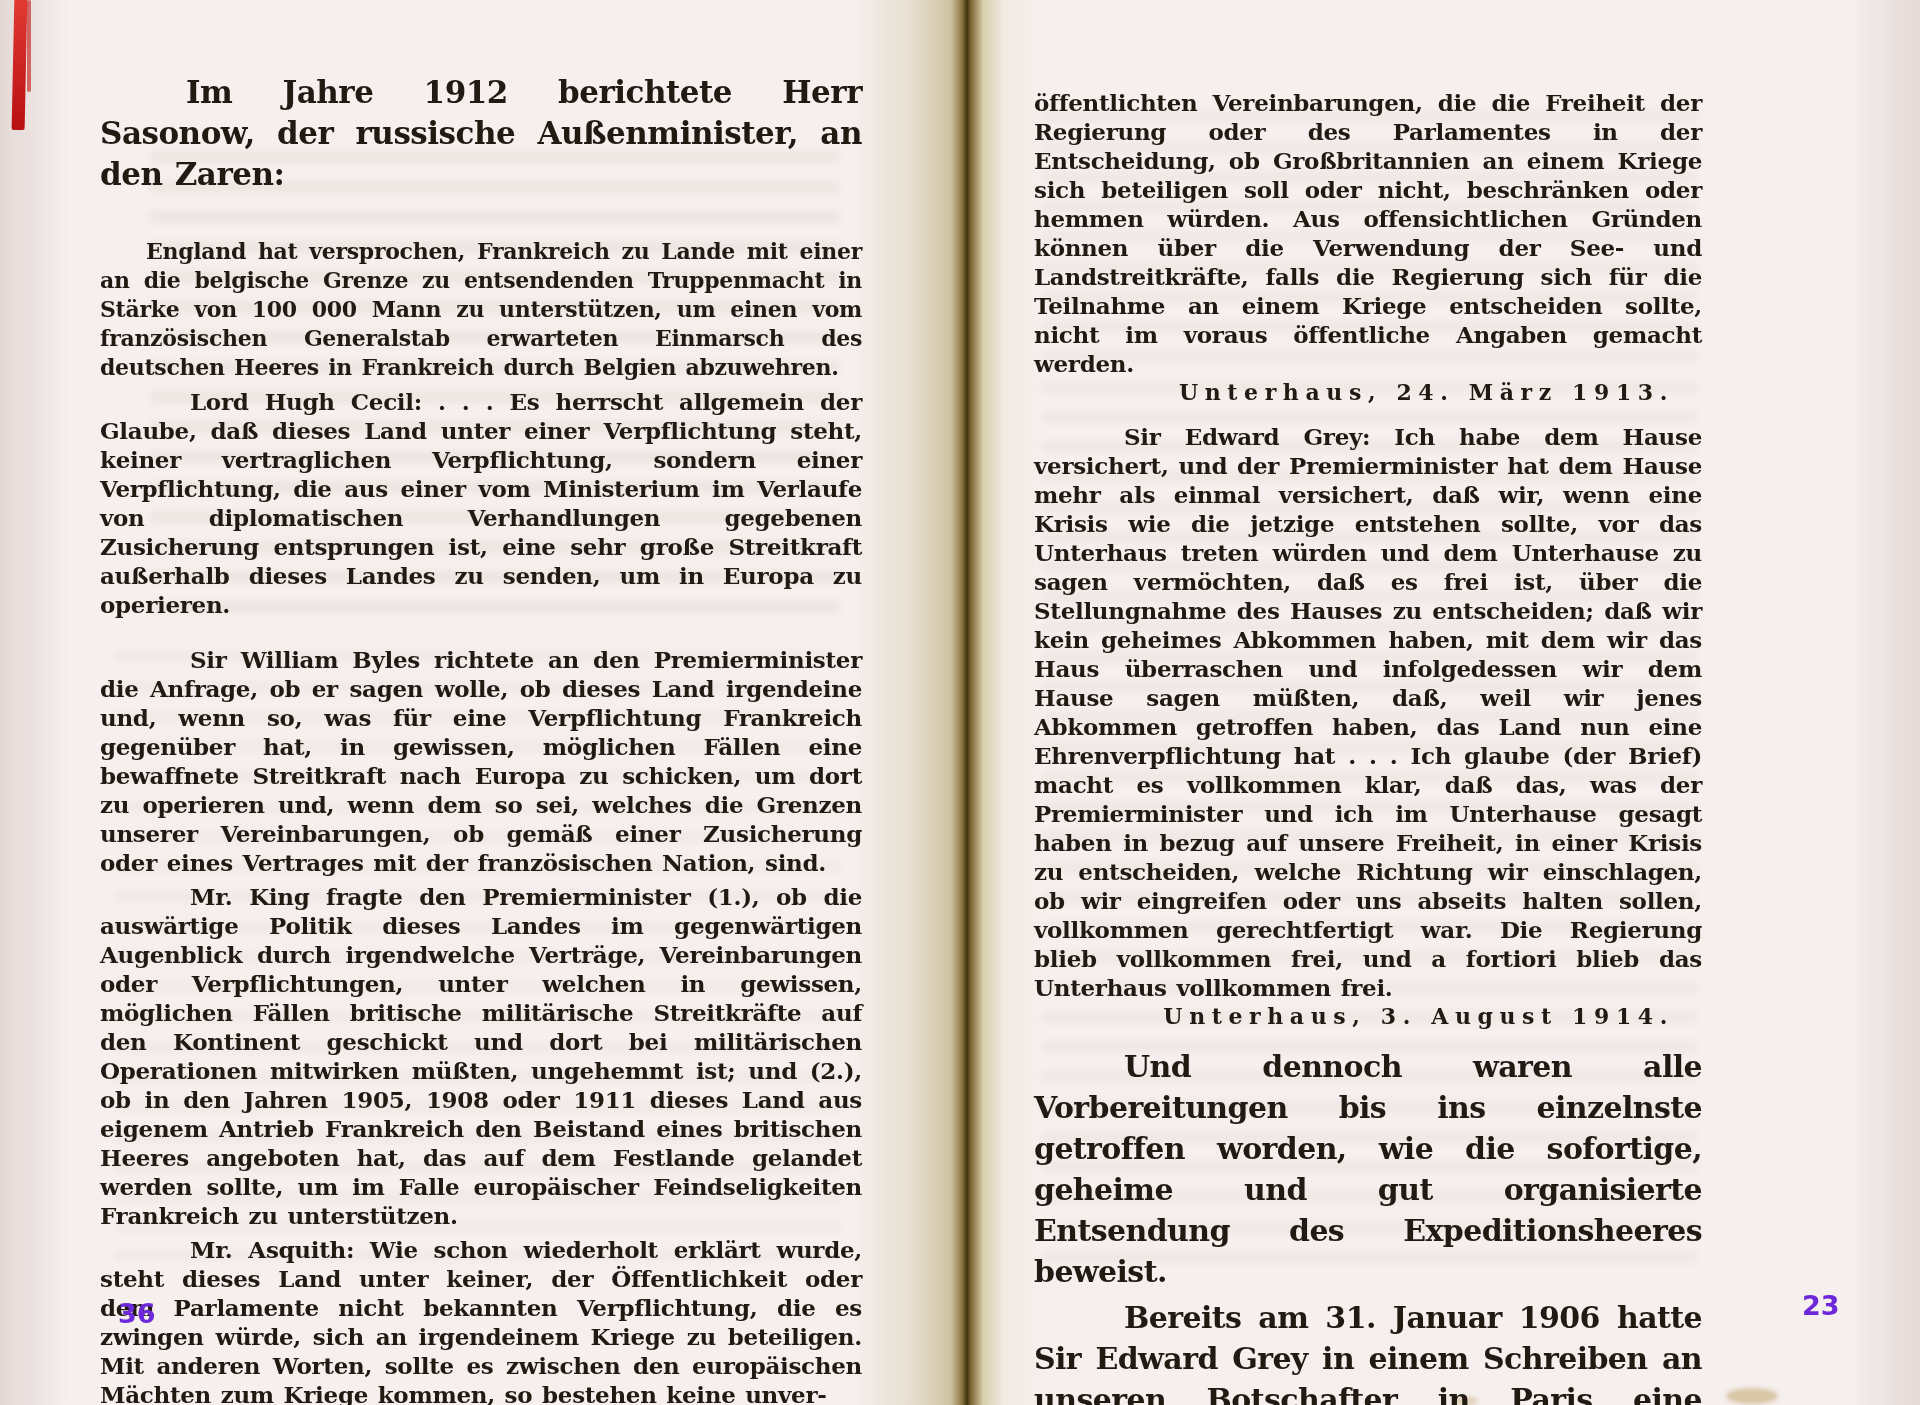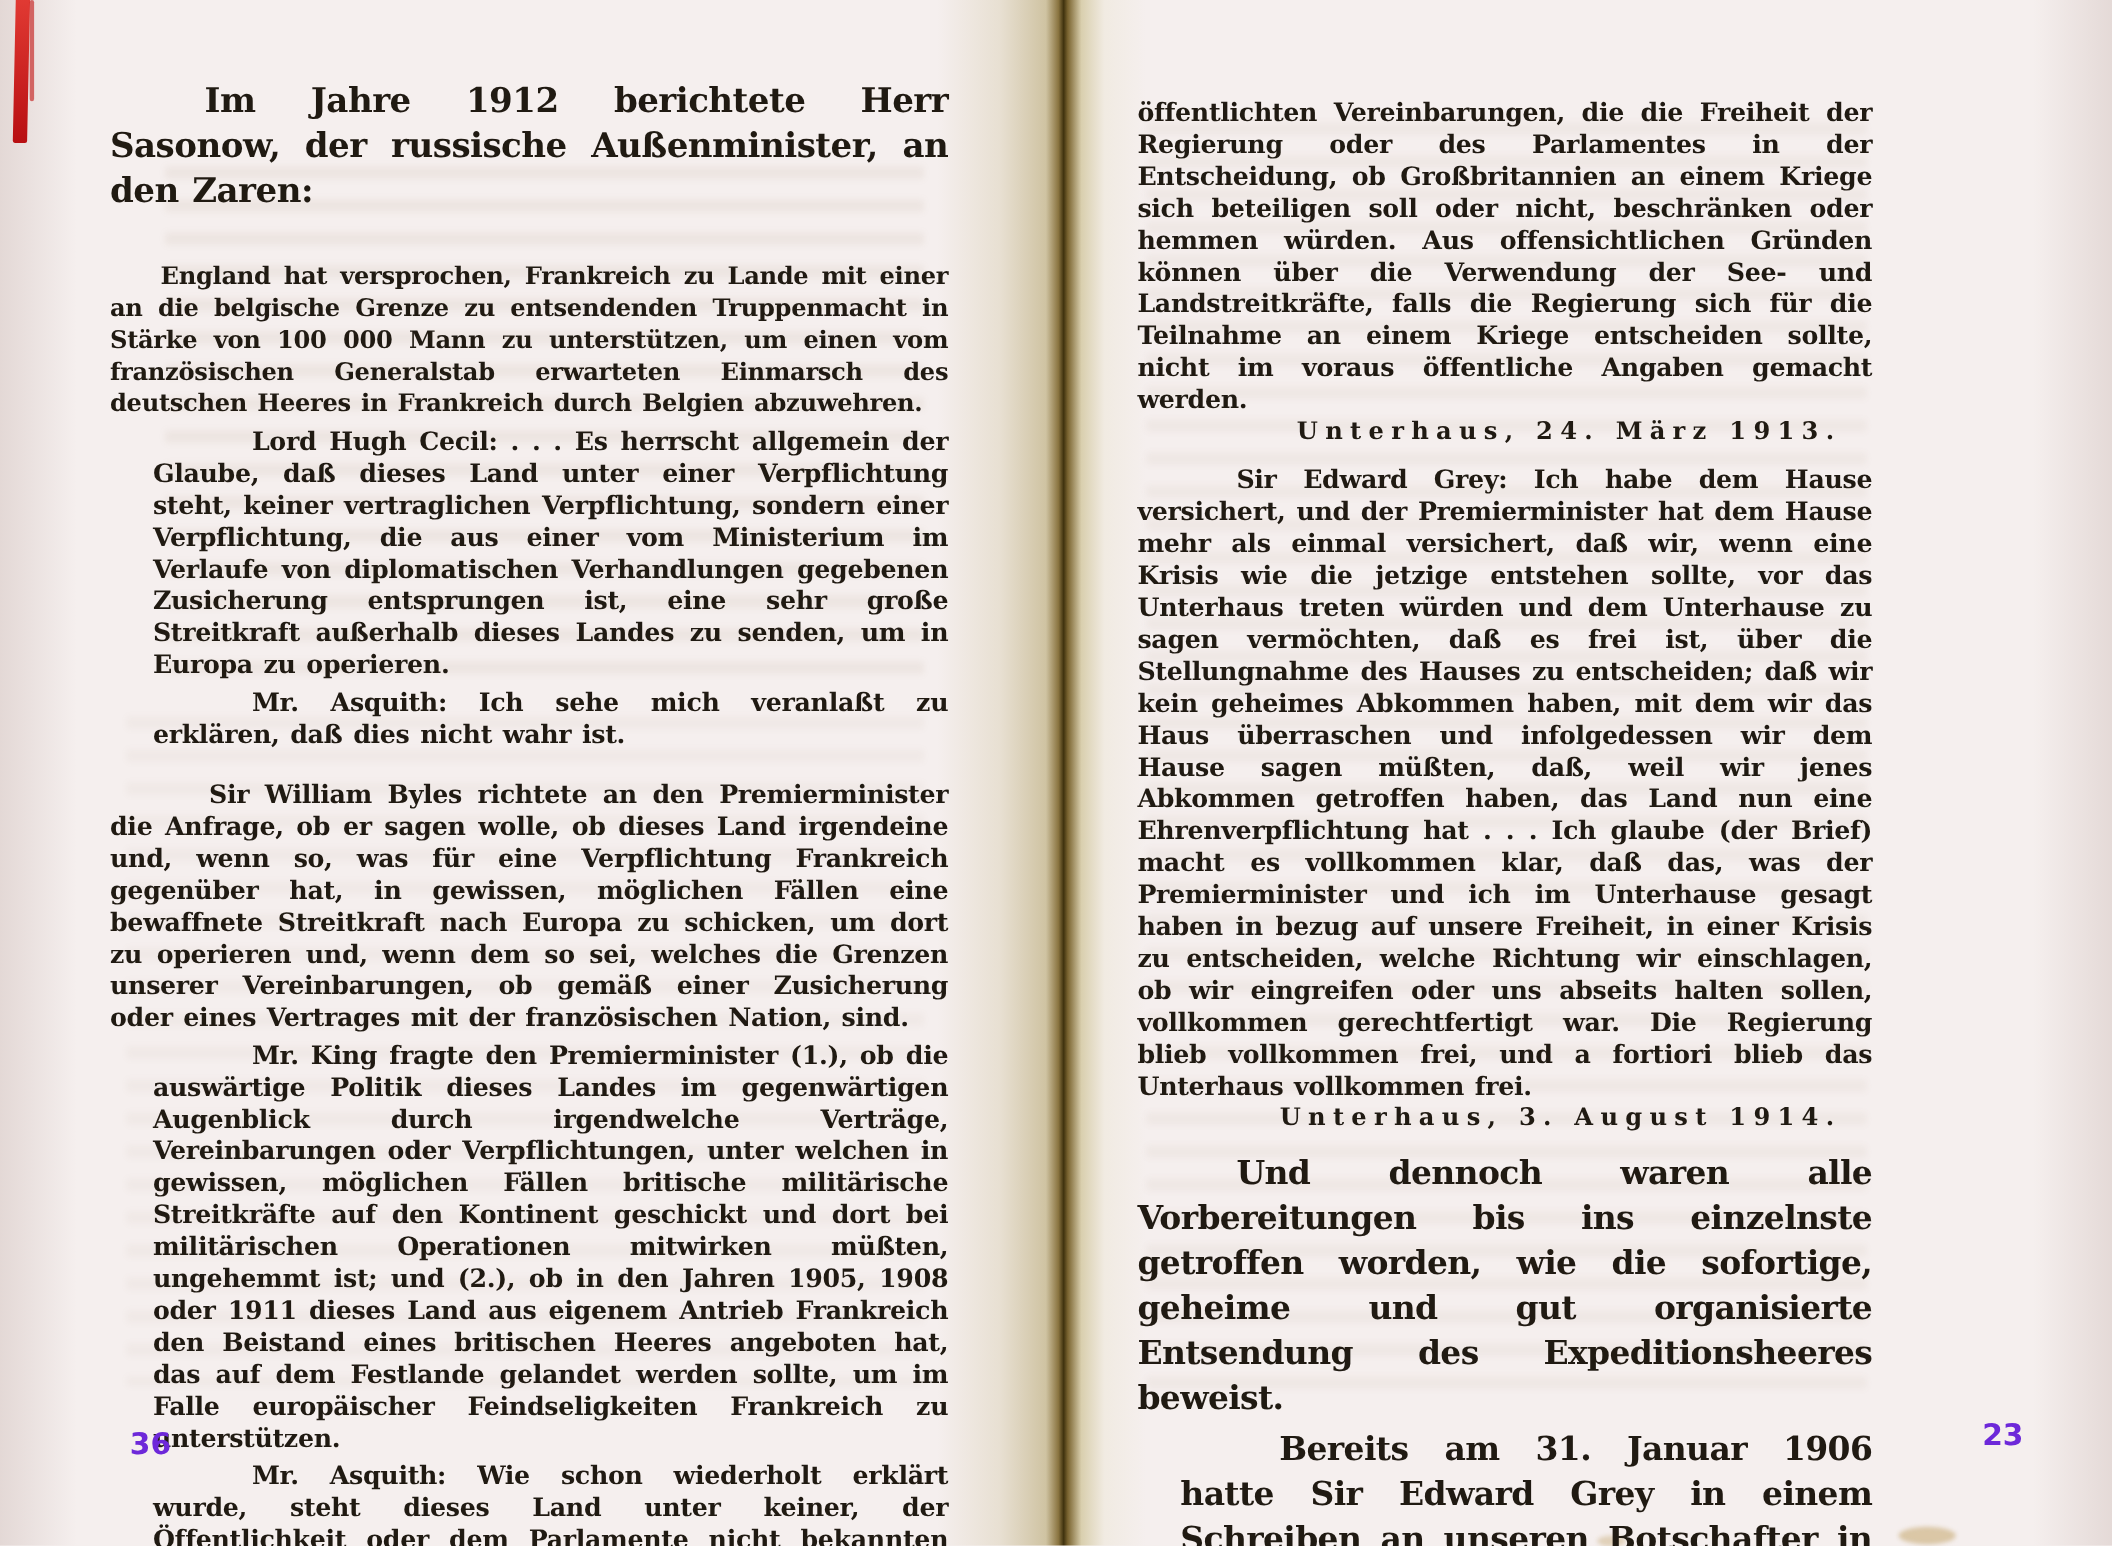--- a/index.html
+++ b/index.html
@@ -19,21 +19,21 @@
      text-indent:90px;word-spacing:2px;letter-spacing:-0.3px;margin:0;}
   .q{font-size:22px;line-height:29px;font-weight:700;text-align:justify;
      text-indent:46px;word-spacing:2px;letter-spacing:-0.3px;margin:0;}
   .noindent{text-indent:0;}
   .dl{font-size:22px;line-height:29px;font-weight:700;text-align:right;
       letter-spacing:0.30em;margin:0;}
   .lg{font-size:30px;line-height:41px;font-weight:700;text-align:justify;
       text-indent:90px;word-spacing:2px;letter-spacing:-0.6px;margin:0;}
 
   .mt-quote{margin-top:42px;}
-  .mt-sm{margin-top:5px;margin-left:39px;}
+  .mt-sm{margin-top:5px;}
   .mt-md{margin-top:26px;}
   .mt-lg{margin-top:15px;}
 
   .pnum{position:absolute;font-family:"DejaVu Sans","Liberation Sans",sans-serif;
         font-size:27px;font-weight:700;color:#6d28d9;}
   #pnum-left{left:118px;top:1298px;}
   #pnum-right{left:1802px;top:1290px;}
 
   
   #gutter{position:absolute;left:852px;top:0;width:190px;height:1405px;
@@ -90,21 +90,20 @@
 
   <div id="red-mark"></div>
   <div id="red-mark2"></div>
   <div class="smudge" id="smudge1"></div>
   <div class="smudge" id="smudge2"></div>
 
   <div class="page" id="page-left">
     <p class="head">Im Jahre 1912 berichtete Herr Sasonow, der russische Außenminister, an den Zaren:</p>
     <p class="q mt-quote">England hat versprochen, Frankreich zu Lande mit einer an die belgische Grenze zu entsendenden Truppenmacht in Stärke von 100 000 Mann zu unterstützen, um einen vom französischen Generalstab erwarteten Einmarsch des deutschen Heeres in Frankreich durch Belgien abzuwehren.</p>
     <p class="b mt-sm">Lord Hugh Cecil: . . . Es herrscht allgemein der Glaube, daß dieses Land unter einer Verpflichtung steht, keiner vertraglichen Verpflichtung, sondern einer Verpflichtung, die aus einer vom Ministerium im Verlaufe von diplomatischen Verhandlungen gegebenen Zusicherung entsprungen ist, eine sehr große Streitkraft außerhalb dieses Landes zu senden, um in Europa zu operieren.</p>
-    <p class="b mt-sm">Mr. Asquith: Ich sehe mich veranlaßt zu erklären, daß dies nicht wahr ist.</p>
     <p class="b mt-md">Sir William Byles richtete an den Premierminister die Anfrage, ob er sagen wolle, ob dieses Land irgendeine und, wenn so, was für eine Verpflichtung Frankreich gegenüber hat, in gewissen, möglichen Fällen eine bewaffnete Streitkraft nach Europa zu schicken, um dort zu operieren und, wenn dem so sei, welches die Grenzen unserer Vereinbarungen, ob gemäß einer Zusicherung oder eines Vertrages mit der französischen Nation, sind.</p>
     <p class="b mt-sm">Mr. King fragte den Premierminister (1.), ob die auswärtige Politik dieses Landes im gegenwärtigen Augenblick durch irgendwelche Verträge, Vereinbarungen oder Verpflichtungen, unter welchen in gewissen, möglichen Fällen britische militärische Streitkräfte auf den Kontinent geschickt und dort bei militärischen Operationen mitwirken müßten, ungehemmt ist; und (2.), ob in den Jahren 1905, 1908 oder 1911 dieses Land aus eigenem Antrieb Frankreich den Beistand eines britischen Heeres angeboten hat, das auf dem Festlande gelandet werden sollte, um im Falle europäischer Feindseligkeiten Frankreich zu unterstützen.</p>
     <p class="b mt-sm">Mr. Asquith: Wie schon wiederholt erklärt wurde, steht dieses Land unter keiner, der Öffentlichkeit oder dem Parlamente nicht bekannten Verpflichtung, die es zwingen würde, sich an irgendeinem Kriege zu beteiligen. Mit anderen Worten, sollte es zwischen den europäischen Mächten zum Kriege kommen, so bestehen keine unver-</p>
   </div>
 
   <div class="page" id="page-right">
     <p class="b noindent">öffentlichten Vereinbarungen, die die Freiheit der Regierung oder des Parlamentes in der Entscheidung, ob Großbritannien an einem Kriege sich beteiligen soll oder nicht, beschränken oder hemmen würden. Aus offensichtlichen Gründen können über die Verwendung der See- und Landstreitkräfte, falls die Regierung sich für die Teilnahme an einem Kriege entscheiden sollte, nicht im voraus öffentliche Angaben gemacht werden.</p>
     <p class="dl" style="padding-right:28px;">Unterhaus, 24. März 1913.</p>
     <p class="b mt-lg">Sir Edward Grey: Ich habe dem Hause versichert, und der Premierminister hat dem Hause mehr als einmal versichert, daß wir, wenn eine Krisis wie die jetzige entstehen sollte, vor das Unterhaus treten würden und dem Unterhause zu sagen vermöchten, daß es frei ist, über die Stellungnahme des Hauses zu entscheiden; daß wir kein geheimes Abkommen haben, mit dem wir das Haus überraschen und infolgedessen wir dem Hause sagen müßten, daß, weil wir jenes Abkommen getroffen haben, das Land nun eine Ehrenverpflichtung hat . . . Ich glaube (der Brief) macht es vollkommen klar, daß das, was der Premierminister und ich im Unterhause gesagt haben in bezug auf unsere Freiheit, in einer Krisis zu entscheiden, welche Richtung wir einschlagen, ob wir eingreifen oder uns abseits halten sollen, vollkommen gerechtfertigt war. Die Regierung blieb vollkommen frei, und a fortiori blieb das Unterhaus vollkommen frei.</p>
     <p class="dl" style="padding-right:28px;">Unterhaus, 3. August 1914.</p>

